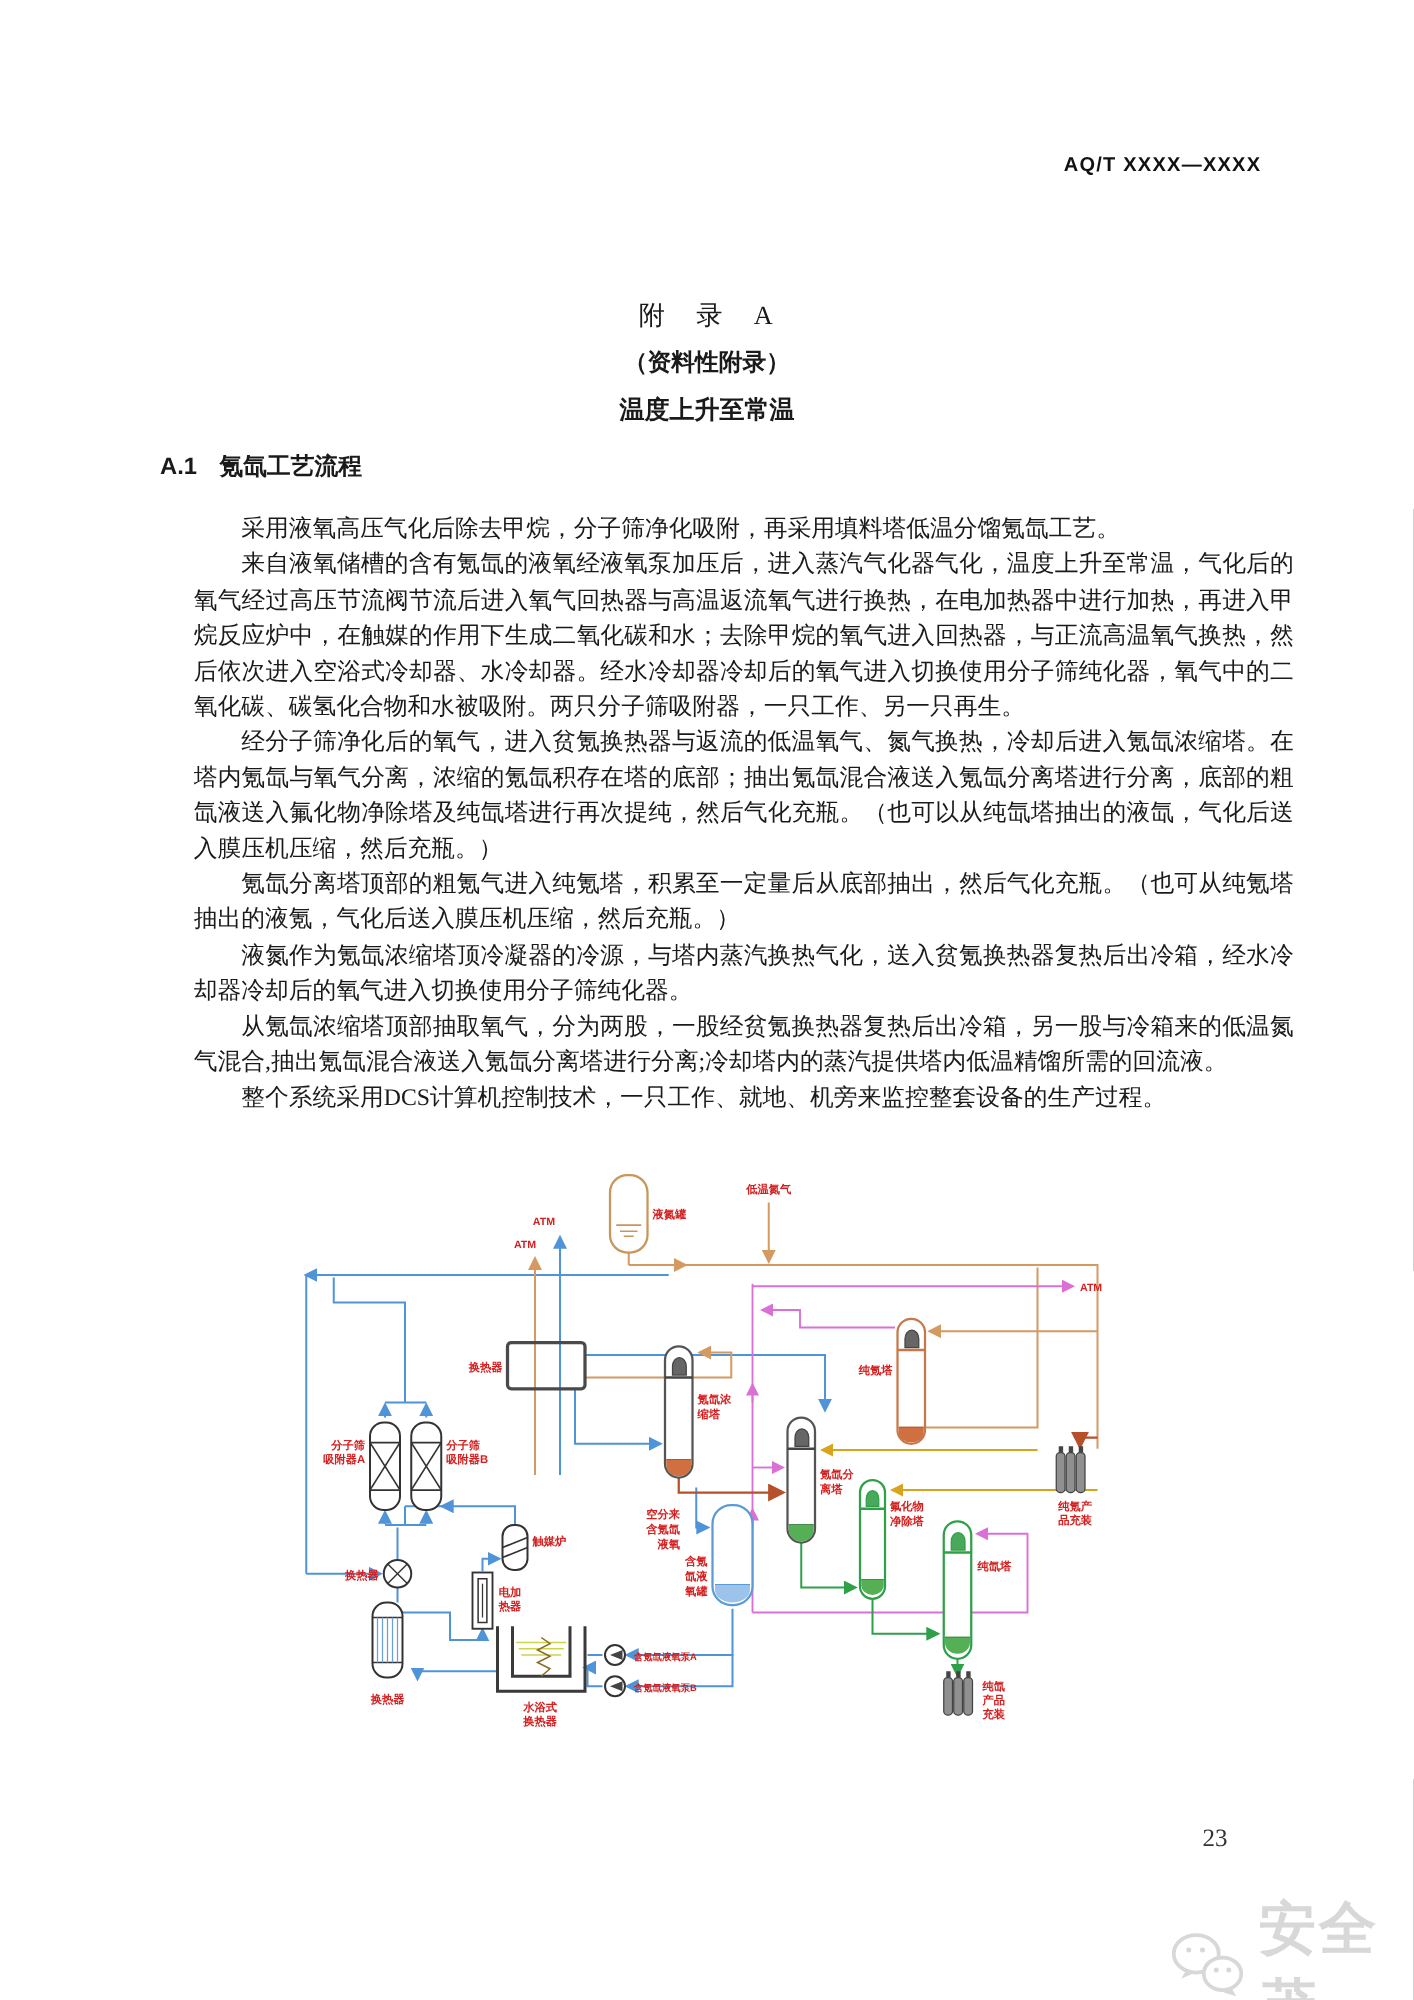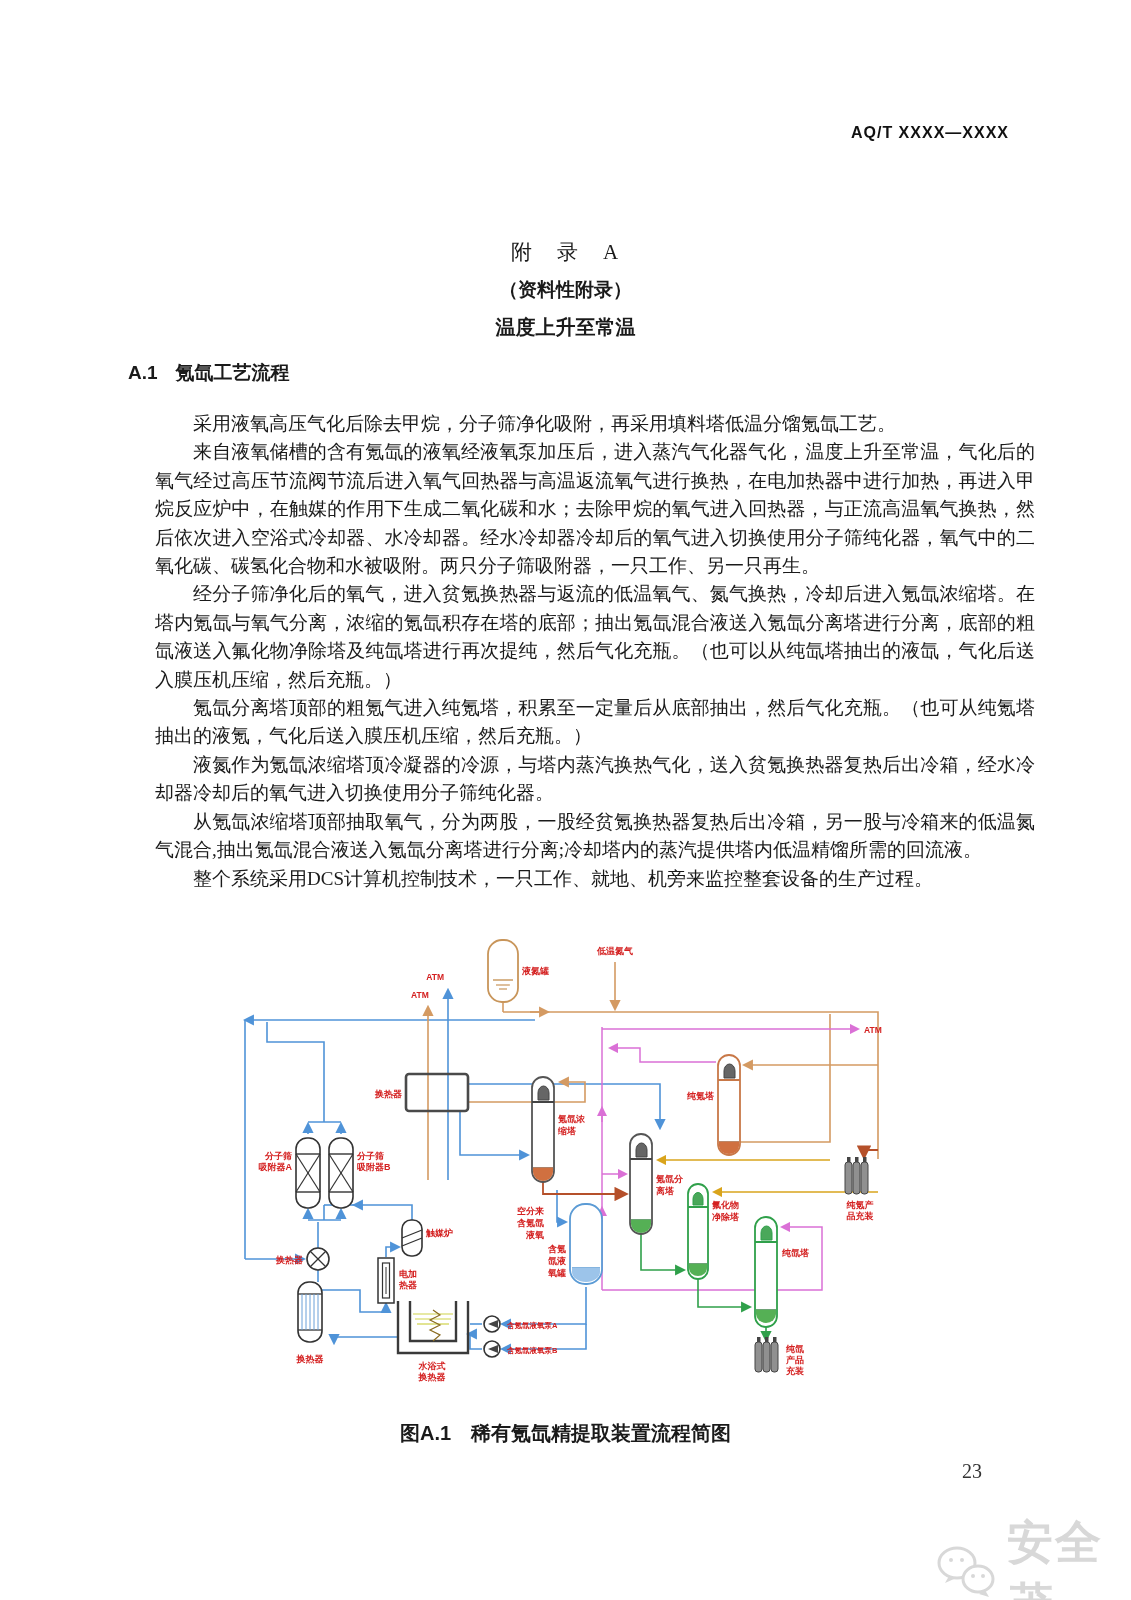--- a/index.html
+++ b/index.html
@@ -330,21 +330,20 @@
       <text x="482" y="298">净除塔</text>
       <text x="552" y="334">纯氙塔</text>
       <text x="630" y="286" text-anchor="middle">纯氪产</text>
       <text x="630" y="297" text-anchor="middle">品充装</text>
       <text x="556" y="430">纯氙</text>
       <text x="556" y="441">产品</text>
       <text x="556" y="452">充装</text>
     </svg>
   </div>
 
-  <div class="fig-caption">图A.1　稀有氪氙精提取装置流程简图</div>
 
   <div class="page-num">23</div>
 
   <div class="watermark">
     <span style="margin-right:8px;">
       <svg width="64" height="58" viewBox="0 0 64 58">
         <ellipse cx="22" cy="20" rx="18" ry="15" fill="none" stroke="#d8d8d8" stroke-width="3"></ellipse>
         <path d="M14,33 l-4,7 l9,-4" fill="#d8d8d8"></path>
         <circle cx="16" cy="17" r="2" fill="#d8d8d8"></circle>
         <circle cx="27" cy="17" r="2" fill="#d8d8d8"></circle>

